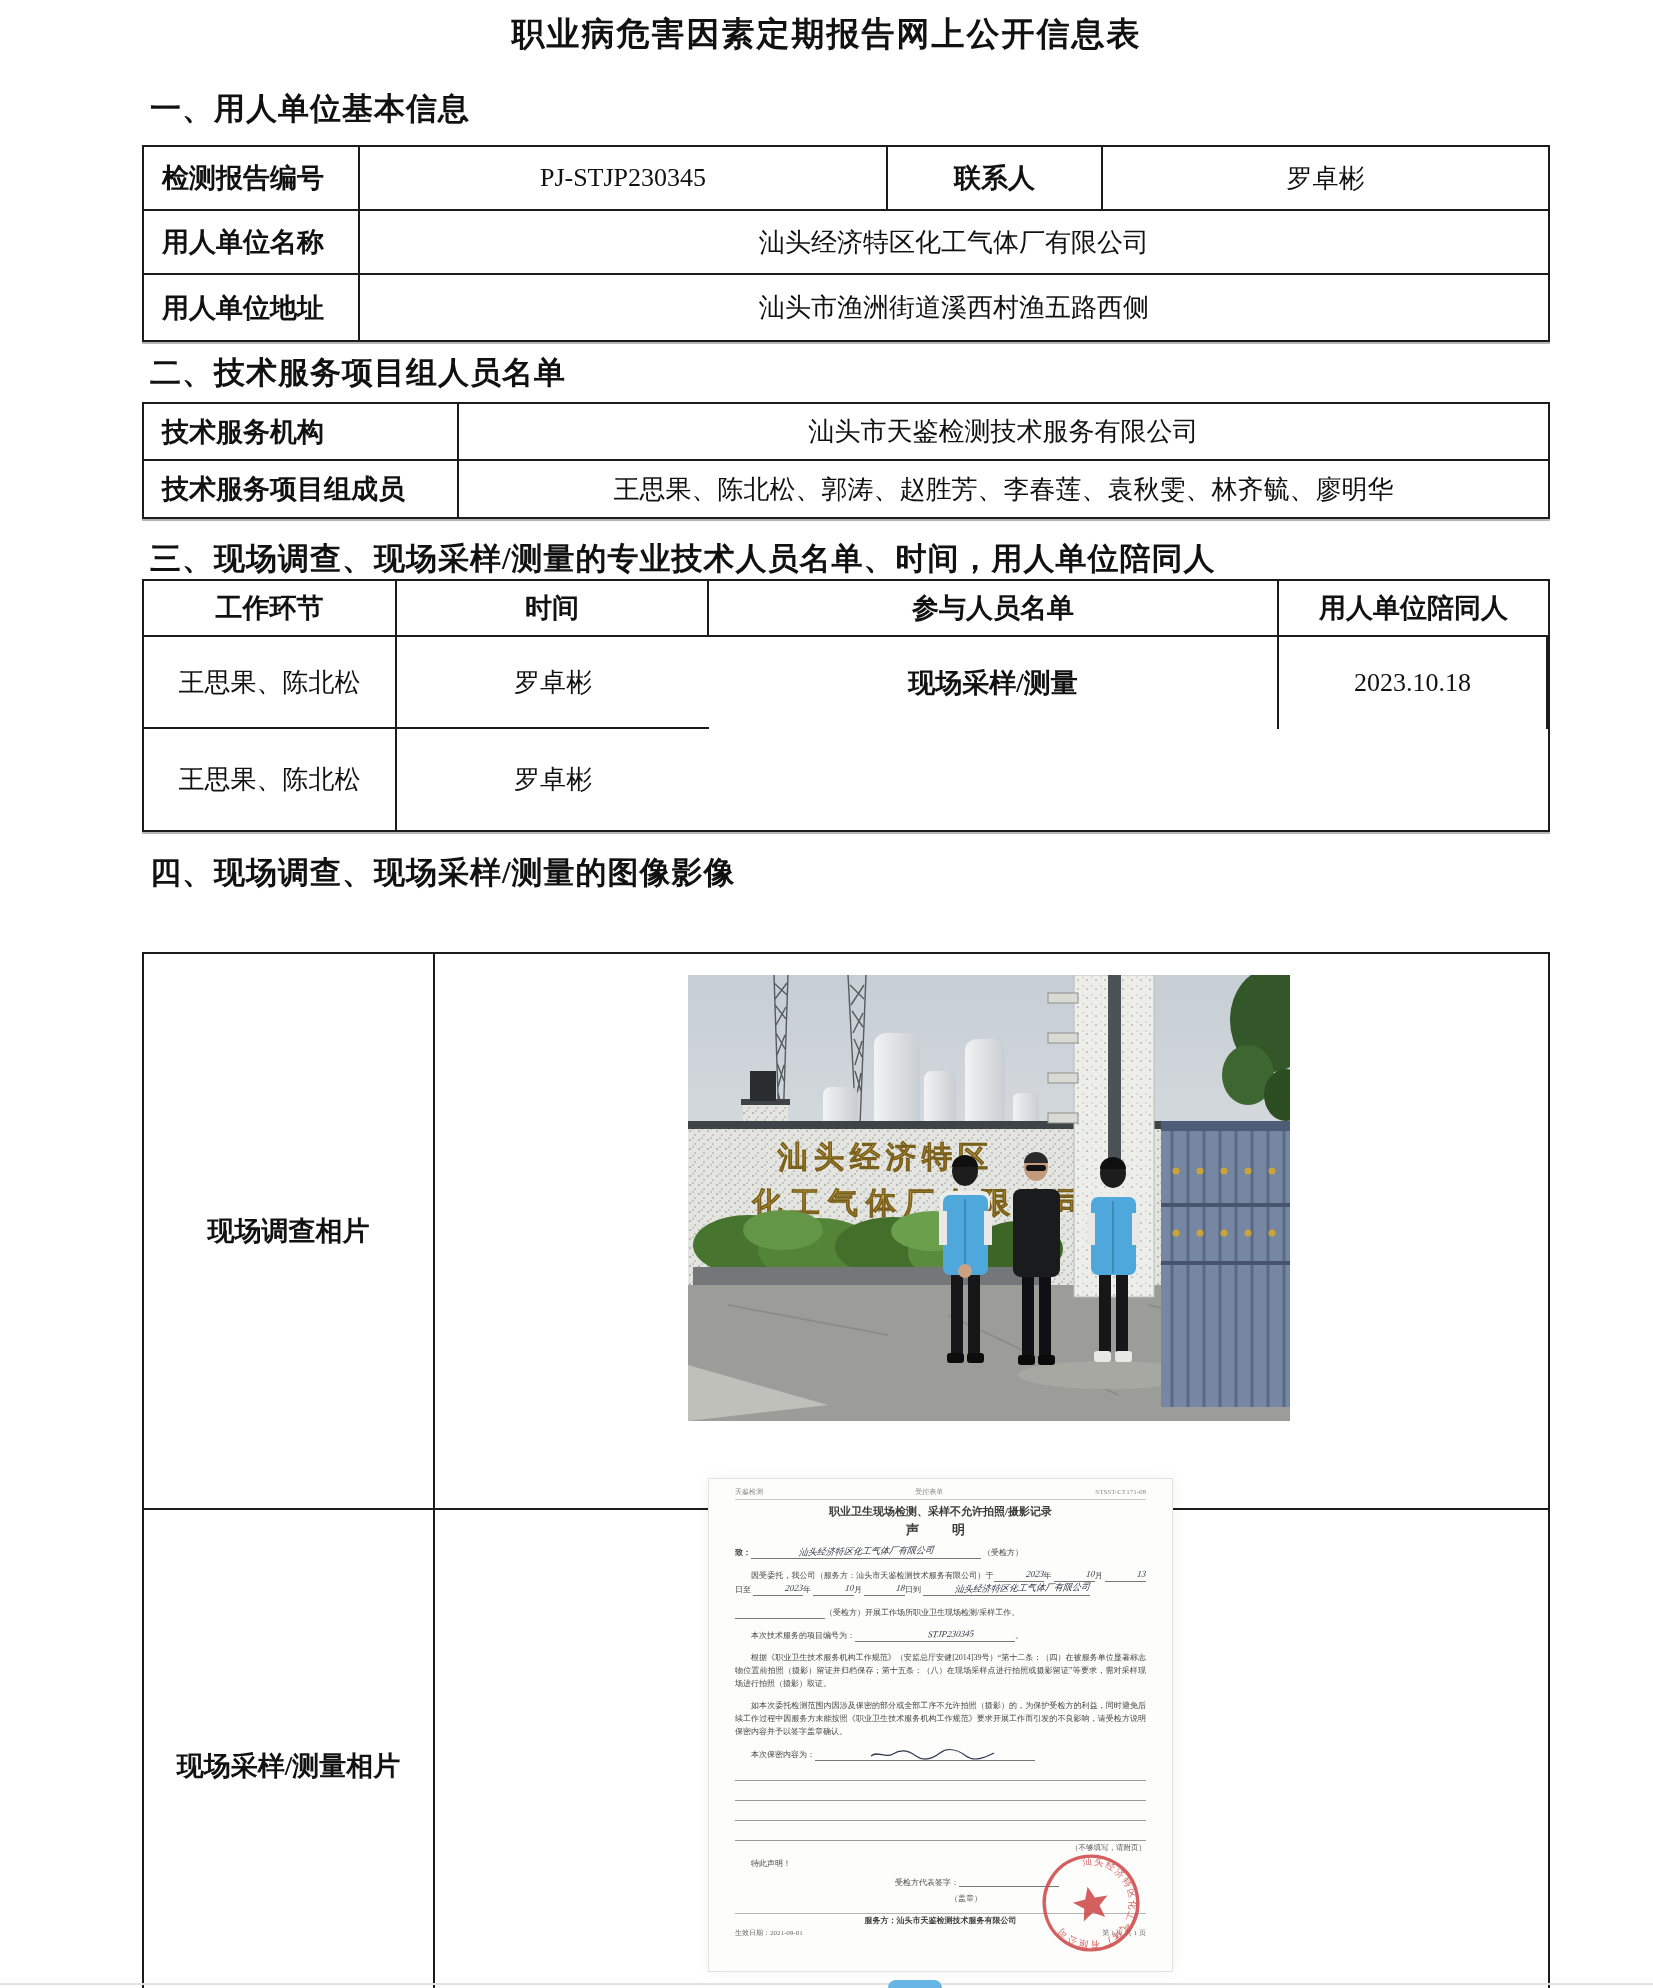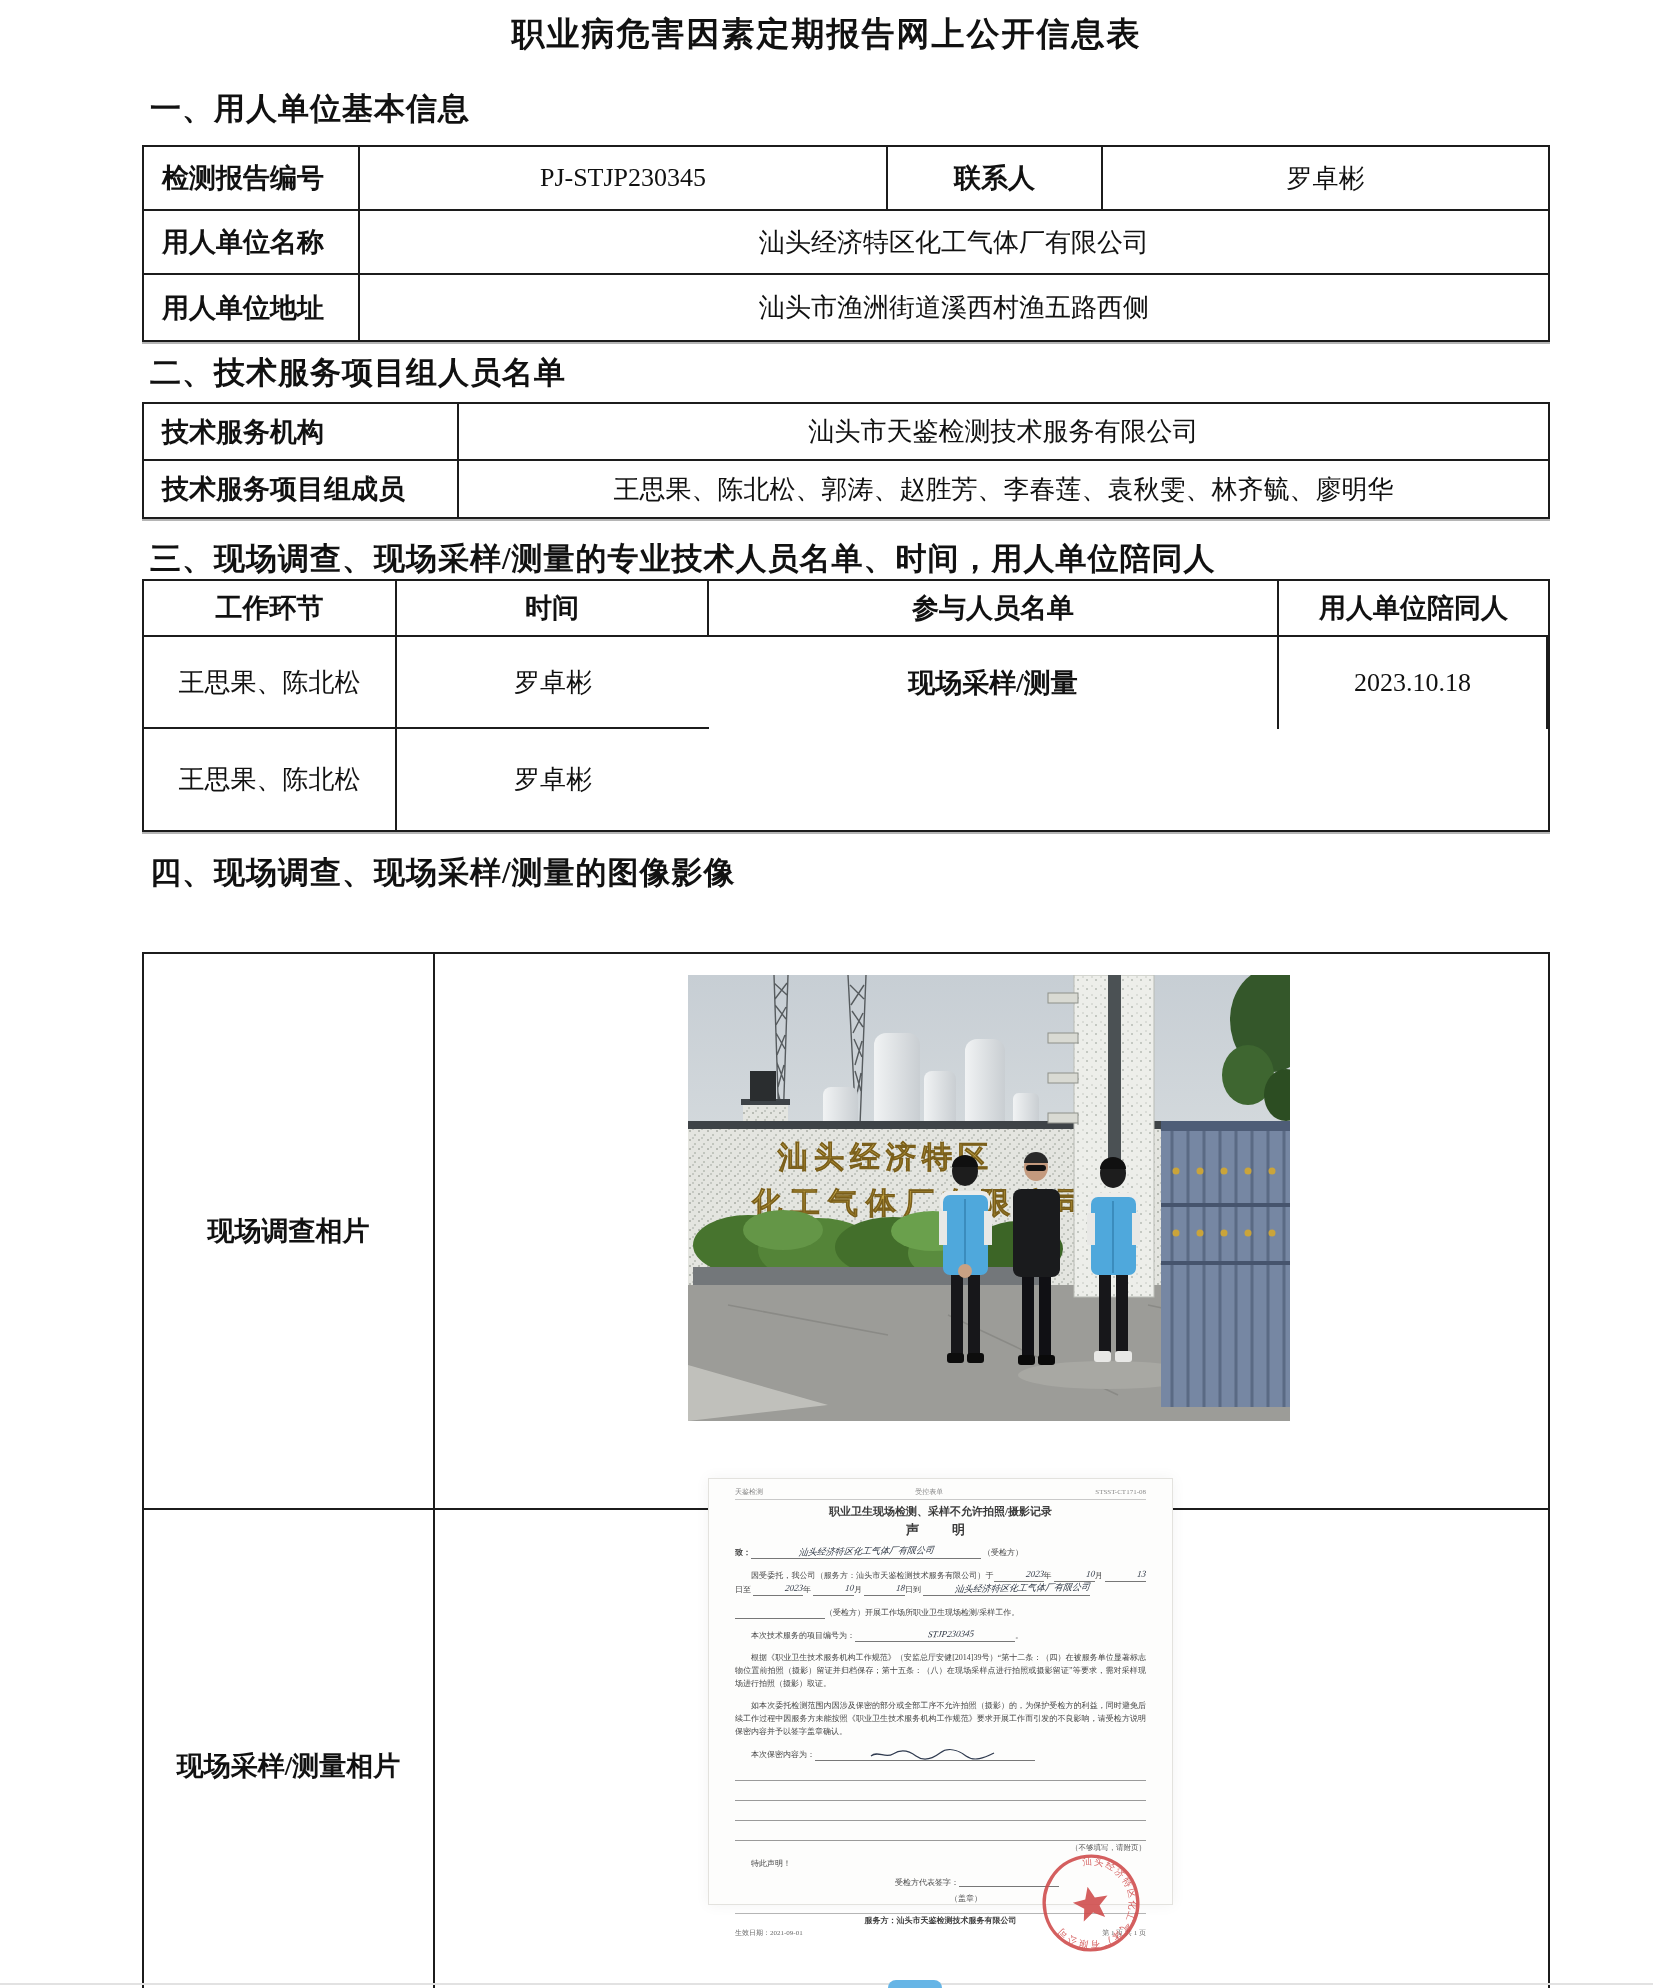--- a/index.html
+++ b/index.html
@@ -25,21 +25,21 @@
   
   #t3{top:579px;grid-template-columns:253px 312px 570px 269px;grid-template-rows:56px 92px 101px;}
   #t3 .hd{font-weight:bold;font-size:27px;}
   #t3 .step{font-weight:bold;font-size:27px;}
   
   #t4{top:952px;grid-template-columns:291px 1113px;grid-template-rows:556px 512px;}
   #t4 .lab{font-size:27px;}
   
   #photo1{position:absolute;left:688px;top:975px;width:602px;height:446px;}
   
-  #paper{position:absolute;left:708px;top:1478px;width:465px;height:427px;background:#fdfdfc;
+  #paper{position:absolute;left:708px;top:1478px;width:465px;height:494px;background:#fdfdfc;
          border:1px solid #e3e2de;box-shadow:0 0 14px rgba(0,0,0,.05);
          font-size:8px;line-height:1.0;color:#454545;box-sizing:border-box;padding:10px 26px 4px 26px;}
   #paper .hdr{display:flex;justify-content:space-between;color:#8a8a8a;font-size:7px;
          border-bottom:1px solid #c9c9c9;padding-bottom:3px;}
   #paper .t1{margin-top:6px;text-align:center;font-weight:bold;font-size:11px;color:#3a3a3a;}
   #paper .t2{margin-top:6px;text-align:center;font-weight:bold;font-size:13px;letter-spacing:10px;color:#3a3a3a;}
   #paper .bodyln{margin-top:9px;font-size:8px;line-height:13px;}
   #paper .ind{text-indent:2em;text-align:justify;}
   .blank{display:inline-block;border-bottom:1px solid #777;text-align:center;vertical-align:bottom;}
   .hw{display:inline-block;transform:skewX(-8deg) rotate(-1deg);color:#2b3442;font-size:9px;

